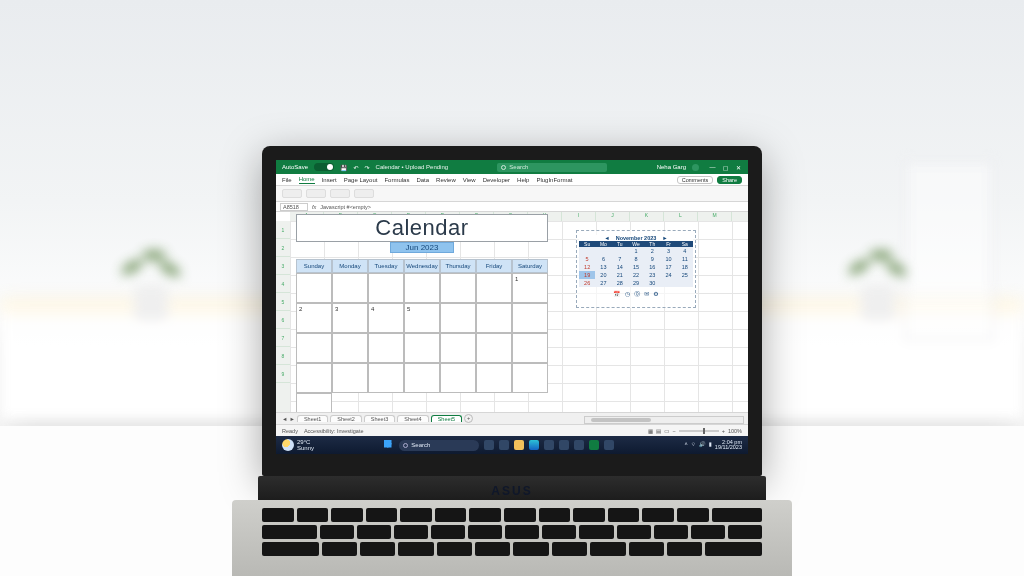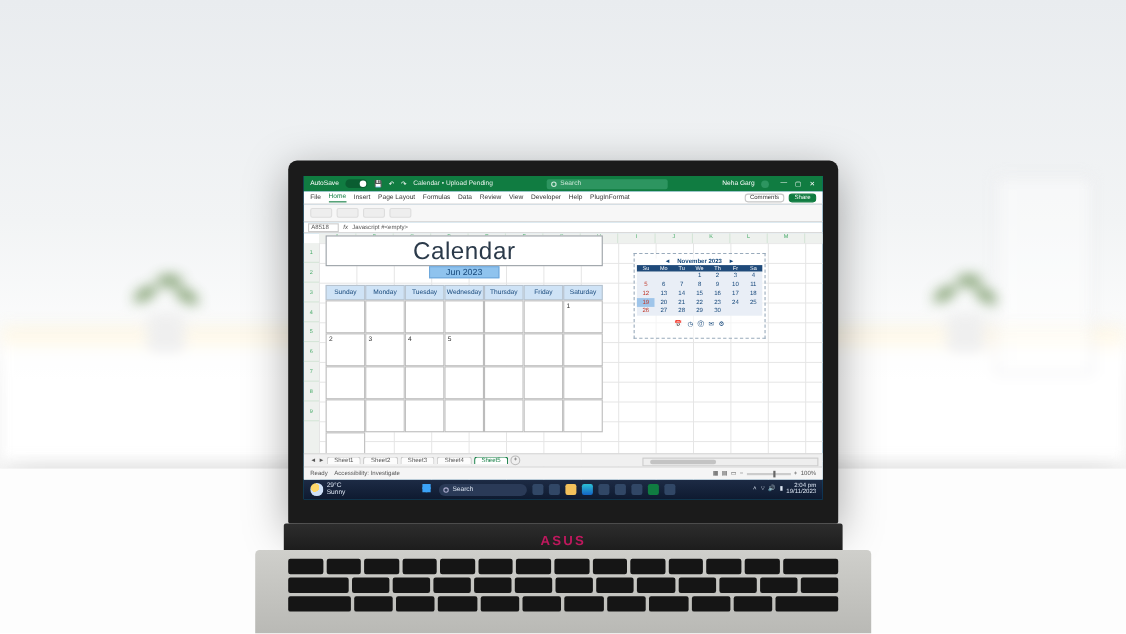--- a/index.html
+++ b/index.html
@@ -47,34 +47,34 @@
     width:600px; height:460px;
   }
   .screen-bezel {
     position:absolute; top:30px; left:50px; width:500px; height:330px;
     background:#1b1b1b; border-radius:8px 8px 2px 2px;
     box-shadow: 0 10px 40px rgba(0,0,0,.35);
     padding:14px 14px 22px 14px;
   }
   .screen {
     width:100%; height:100%;
-    background:#0369a1;
+    background:#5eead4;
     display:flex; flex-direction:column;
     font-size:7px;
     color:#222;
     overflow:hidden;
   }
   .hinge {
     position:absolute; bottom:72px; left:46px; right:46px; height:28px;
     background: linear-gradient(#2d2d2d,#1a1a1a);
     border-radius:2px;
   }
   .brand {
     position:absolute; bottom:78px; left:50%; transform:translateX(-50%);
-    color:#be185d; font-weight:600; font-size:12px; letter-spacing:2px;
+    color:#0f172a; font-weight:600; font-size:12px; letter-spacing:2px;
   }
   .kb {
     position:absolute; bottom:0; left:20px; right:20px; height:76px;
     background: linear-gradient(#cfcfcb,#b9b9b5);
     border-radius:4px 4px 0 0;
     display:flex; flex-direction:column; gap:3px; padding:8px 30px 0 30px;
   }
   .kb-row { display:flex; gap:3px; }
   .key { flex:1; height:14px; background:#151515; border-radius:2px; }
   .key.wide { flex:1.6; }

